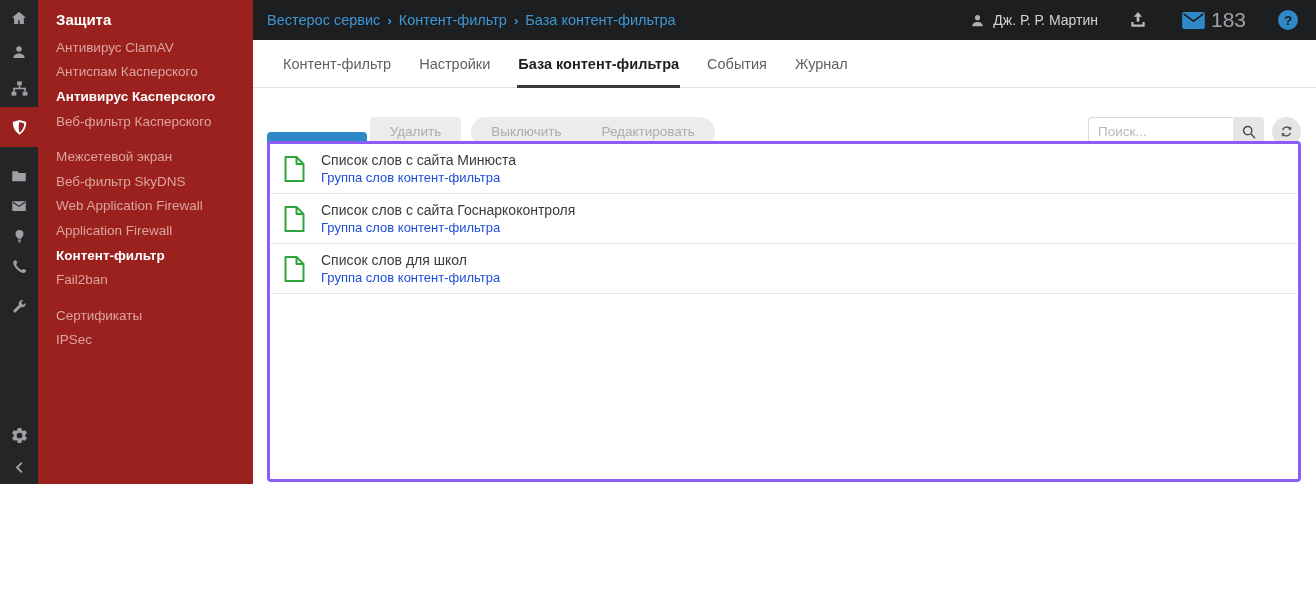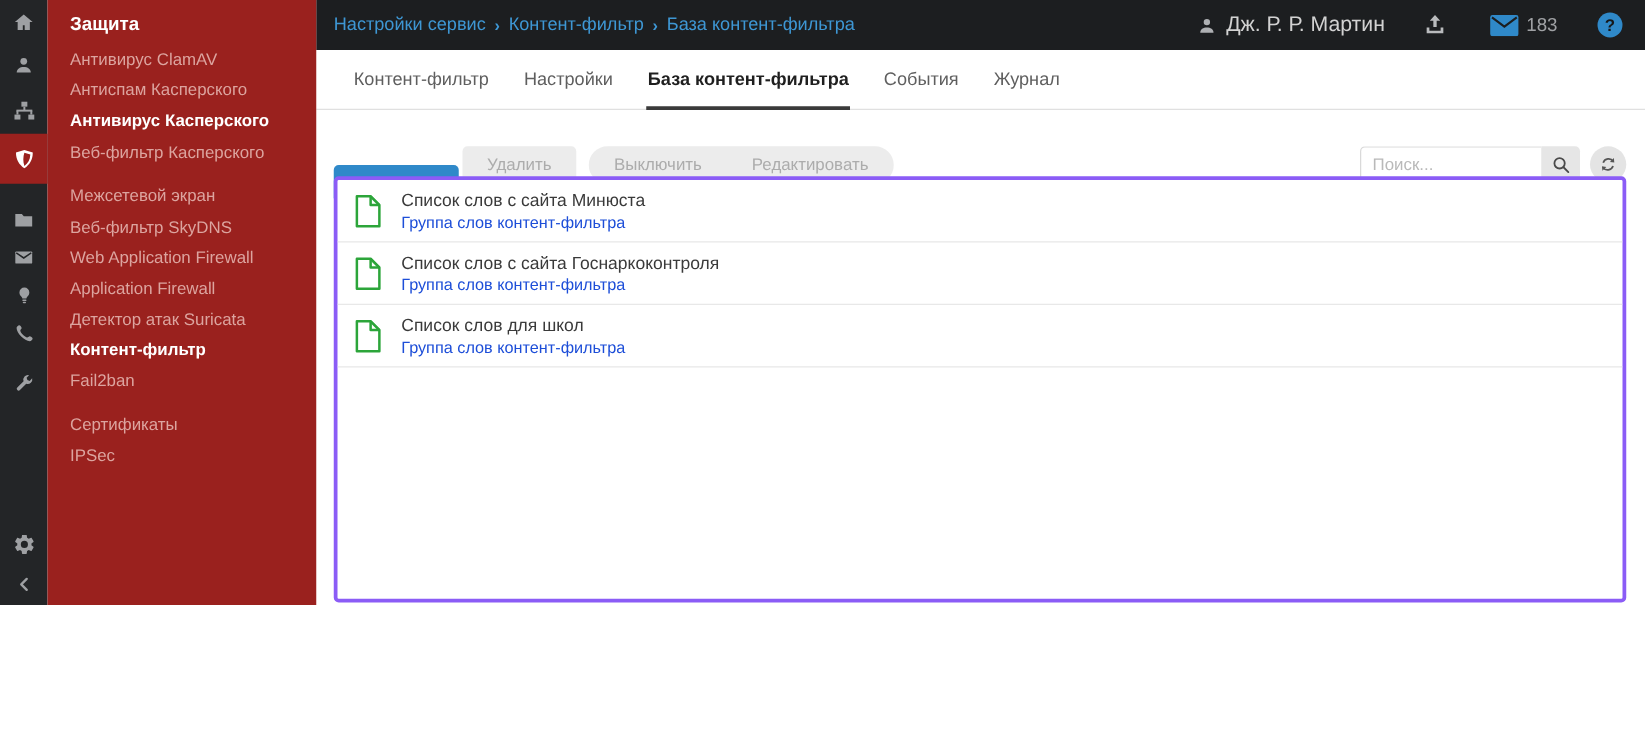--- a/index.html
+++ b/index.html
@@ -24,24 +24,24 @@
   .sb-item { color:#dca49f; font-size:13.5px; height:24.6px; display:flex; align-items:center; padding-left:18px; cursor:pointer; white-space:nowrap; }
   .sb-item.emph { color:#fff; font-weight:bold; }
   .sb-item.group-start { margin-top:11px; }
 
   
   .topbar { position:absolute; left:253px; top:0; right:0; height:40px; background:#1c1e20; display:flex; align-items:center; padding:0 10px 0 14px; z-index:2; }
   .breadcrumb { display:flex; align-items:center; gap:7px; font-size:14.5px; color:#3e97d4; }
   .crumb { cursor:pointer; }
   .crumb-sep { font-size:13px; font-weight:bold; }
   .tb-right { margin-left:auto; display:flex; align-items:center; }
-  .tb-user { display:flex; align-items:center; gap:7px; color:#d2d2d2; font-size:17px; cursor:pointer; }
+  .tb-user { display:flex; align-items:center; gap:7px; color:#d2d2d2; font-size:14px; cursor:pointer; }
   .tb-upload { margin-left:30px; cursor:pointer; color:#b9bbbd; display:flex; }
   .tb-mail { margin-left:34px; display:flex; align-items:center; gap:6px; cursor:pointer; }
-  .tb-mail-count { color:#9fa1a4; font-size:15px; }
+  .tb-mail-count { color:#9fa1a4; font-size:21px; }
   .tb-help { margin-left:32px; margin-right:8px; width:20px; height:20px; border-radius:50%; background:#2f89c9; color:#16181a; font-size:13.5px; font-weight:bold; display:flex; align-items:center; justify-content:center; cursor:pointer; }
 
   
   .content { position:absolute; left:253px; top:40px; right:0; bottom:0; background:#fff; }
 
   .tabbar { display:flex; gap:26px; padding:0 0 0 29px; border-bottom:1px solid #e0e0e0; }
   .tab { font-size:14.5px; color:#5f5f5f; padding:16px 1px 13px; cursor:pointer; border-bottom:3px solid transparent; margin-bottom:-1px; white-space:nowrap; }
   .tab.active { color:#1f1f1f; font-weight:bold; border-bottom-color:#3a3a3a; }
 
   .toolbar { position:absolute; left:14px; right:15px; top:61px; display:flex; align-items:center; }
@@ -142,30 +142,29 @@
   <div class="sidebar">
     <div class="sb-header">Защита</div>
     <div class="sb-item">Антивирус ClamAV</div>
     <div class="sb-item">Антиспам Касперского</div>
     <div class="sb-item emph">Антивирус Касперского</div>
     <div class="sb-item">Веб-фильтр Касперского</div>
     <div class="sb-item group-start">Межсетевой экран</div>
     <div class="sb-item">Веб-фильтр SkyDNS</div>
     <div class="sb-item">Web Application Firewall</div>
     <div class="sb-item">Application Firewall</div>
-    <div class="sb-item">Детектор атак Suricata</div>
     <div class="sb-item emph">Контент-фильтр</div>
     <div class="sb-item">Fail2ban</div>
     <div class="sb-item group-start">Сертификаты</div>
     <div class="sb-item">IPSec</div>
   </div>
 
   <div class="topbar">
     <div class="breadcrumb">
-      <span class="crumb">Настройки сервис</span>
+      <span class="crumb">Вестерос сервис</span>
       <span class="crumb-sep">›</span>
       <span class="crumb">Контент-фильтр</span>
       <span class="crumb-sep">›</span>
       <span class="crumb">База контент-фильтра</span>
     </div>
     <div class="tb-right">
       <div class="tb-user">
         <svg width="17" height="17" viewBox="0 0 24 24" fill="#aeb0b3">
             <circle cx="12" cy="8" r="3.6"></circle>
             <path d="M4.5 20c0-4 3.4-6 7.5-6s7.5 2 7.5 6z"></path>

